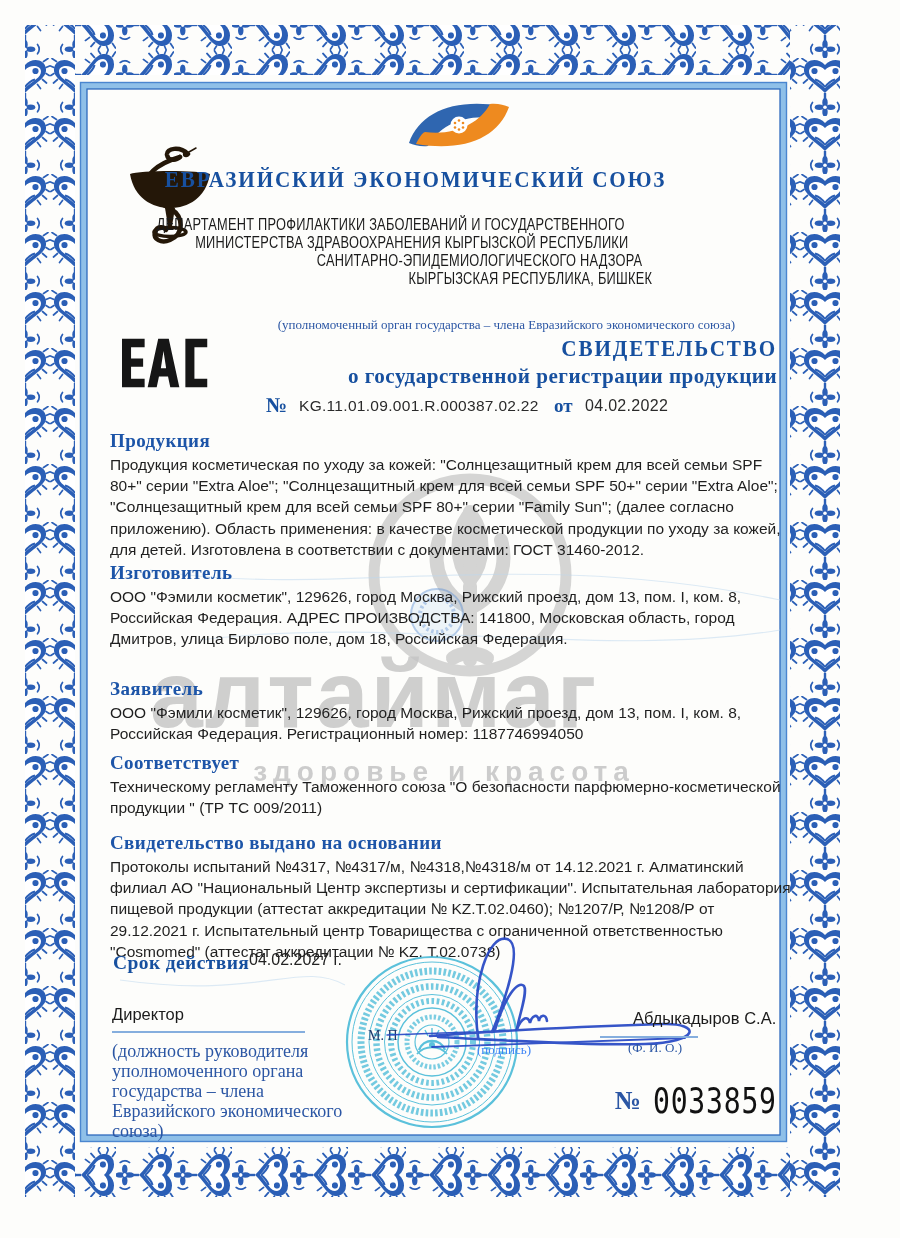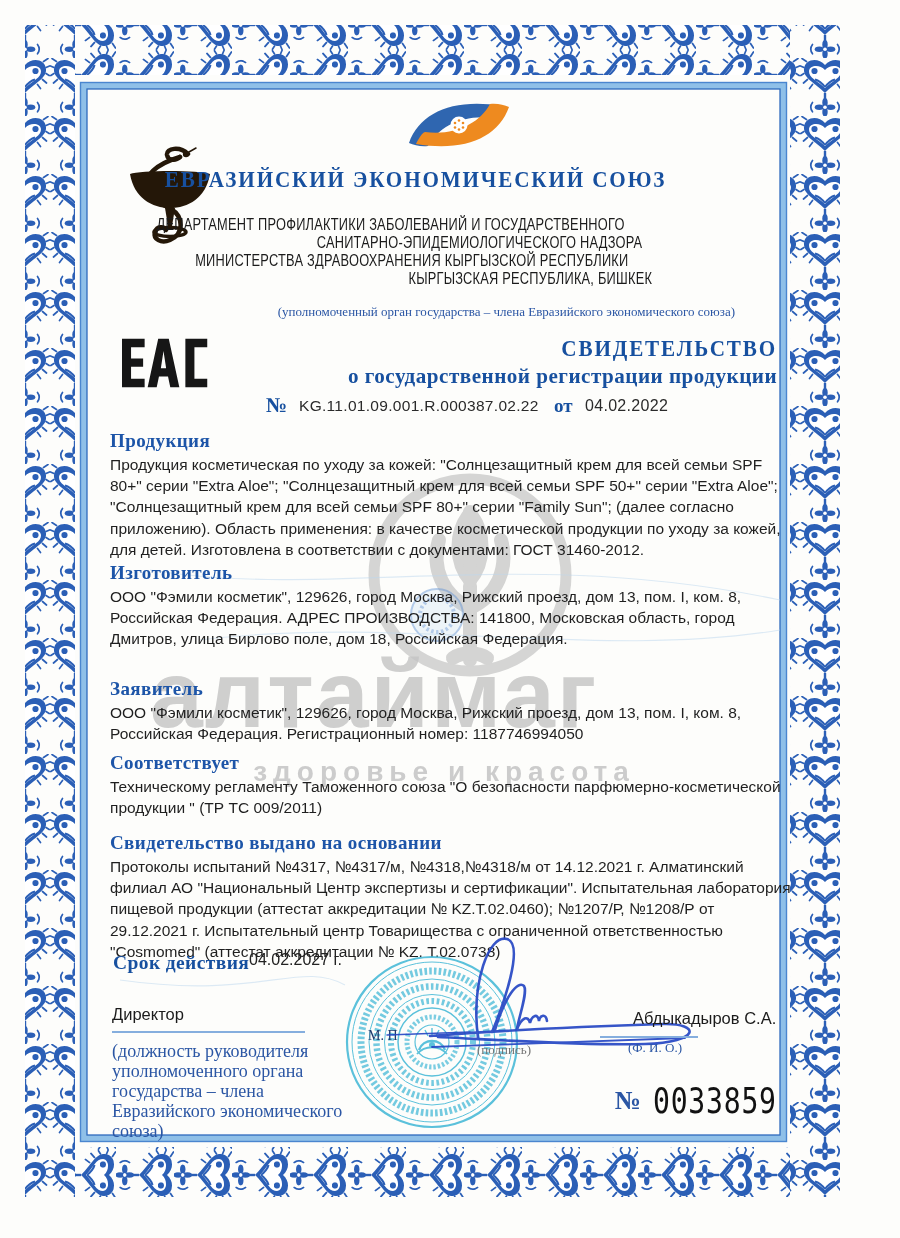--- a/index.html
+++ b/index.html
@@ -130,26 +130,26 @@
     <path d="M4 28 C14 24 74 24 84 28 C80 52 62 62 44 62 C26 62 8 52 4 28 Z" fill="#241708"></path>
     <path d="M39 62 L49 62 L46 80 L42 80 Z" fill="#241708"></path>
   </svg>
 
   <div class="abs center" style="left:88px;top:167px;width:600px">
     <span class="nowrap union-name serif">ЕВРАЗИЙСКИЙ ЭКОНОМИЧЕСКИЙ СОЮЗ</span>
   </div>
 
   <div class="abs center" style="left:83px;top:216px;width:600px">
     <div><span class="nowrap dept-line">ДЕПАРТАМЕНТ ПРОФИЛАКТИКИ ЗАБОЛЕВАНИЙ И ГОСУДАРСТВЕННОГО</span></div>
+    <div><span class="nowrap dept-line">МИНИСТЕРСТВА ЗДРАВООХРАНЕНИЯ КЫРГЫЗСКОЙ РЕСПУБЛИКИ</span></div>
     <div><span class="nowrap dept-line">САНИТАРНО-ЭПИДЕМИОЛОГИЧЕСКОГО НАДЗОРА</span></div>
-    <div><span class="nowrap dept-line">МИНИСТЕРСТВА ЗДРАВООХРАНЕНИЯ КЫРГЫЗСКОЙ РЕСПУБЛИКИ</span></div>
     <div><span class="nowrap dept-line">КЫРГЫЗСКАЯ РЕСПУБЛИКА, БИШКЕК</span></div>
   </div>
 
-  <div class="abs center serif auth-note" style="left:85px;top:304px;width:650px">(уполномоченный орган государства – члена Евразийского экономического союза)</div>
+  <div class="abs center serif auth-note" style="left:85px;top:317px;width:650px">(уполномоченный орган государства – члена Евразийского экономического союза)</div>
 
   <svg class="abs" style="left:122px;top:331px" width="86" height="64" viewBox="0 0 114 64">
     <g fill="#161616">
       <path d="M0 0 H30 V11 H12 V26 H28 V37 H12 V53 H30 V64 H0 Z"></path>
       <path fill-rule="evenodd" d="M34 64 L48 0 H62 L76 64 H64 L61 50 H49 L46 64 Z M51.5 39 L55 16 L58.5 39 Z"></path>
       <path d="M84 0 H113 V11 H96 V53 H113 V64 H84 Z"></path>
     </g>
   </svg>
 
   <div class="abs center" style="left:86px;top:336px;width:700px">
@@ -225,21 +225,21 @@
     <g fill="none" stroke="#2647c4" stroke-width="2.6" stroke-linecap="round">
       <path d="M103 118 C96 62 114 14 132 19 C150 24 128 86 117 112"></path>
       <path d="M120 110 C130 76 143 60 149 66 C153 72 144 96 142 109"></path>
       <path d="M142 109 C147 97 153 95 155 103 C157 95 163 93 164 101 C165 95 171 93 172 101"></path>
       <path d="M55 116 C130 110 225 106 288 104 C326 103 326 122 270 124 C212 126 125 120 63 117"></path>
       <path d="M57 127 C145 124 235 120 310 118" stroke-width="1.8"></path>
       <path d="M12 115 L95 112" stroke-width="1.6"></path>
     </g>
   </svg>
 
-  <div class="abs serif" style="left:477px;top:1042px;font-size:13px;color:#737373">(подпись)</div>
+  <div class="abs serif" style="left:477px;top:1042px;font-size:13px;color:#3b82f6">(подпись)</div>
 
   <div class="abs" style="left:633px;top:1009px;font-size:16.5px;color:#1b1b1b">Абдыкадыров С.А.</div>
   <div class="abs rule" style="left:600px;top:1036px;width:98px"></div>
   <div class="abs serif" style="left:628px;top:1040px;font-size:13px;color:#2b56a4">(Ф. И. О.)</div>
 
   <div class="abs serif" style="left:615px;top:1086px;font-size:26px;font-weight:bold;color:#2b56a4">№</div>
   <div class="abs" style="left:653px;top:1080px;font-family:'DejaVu Sans Mono',monospace;font-size:36px;letter-spacing:1px;color:#121212;transform:scaleX(.78);transform-origin:left center">0033859</div>
 
 </div>
 

